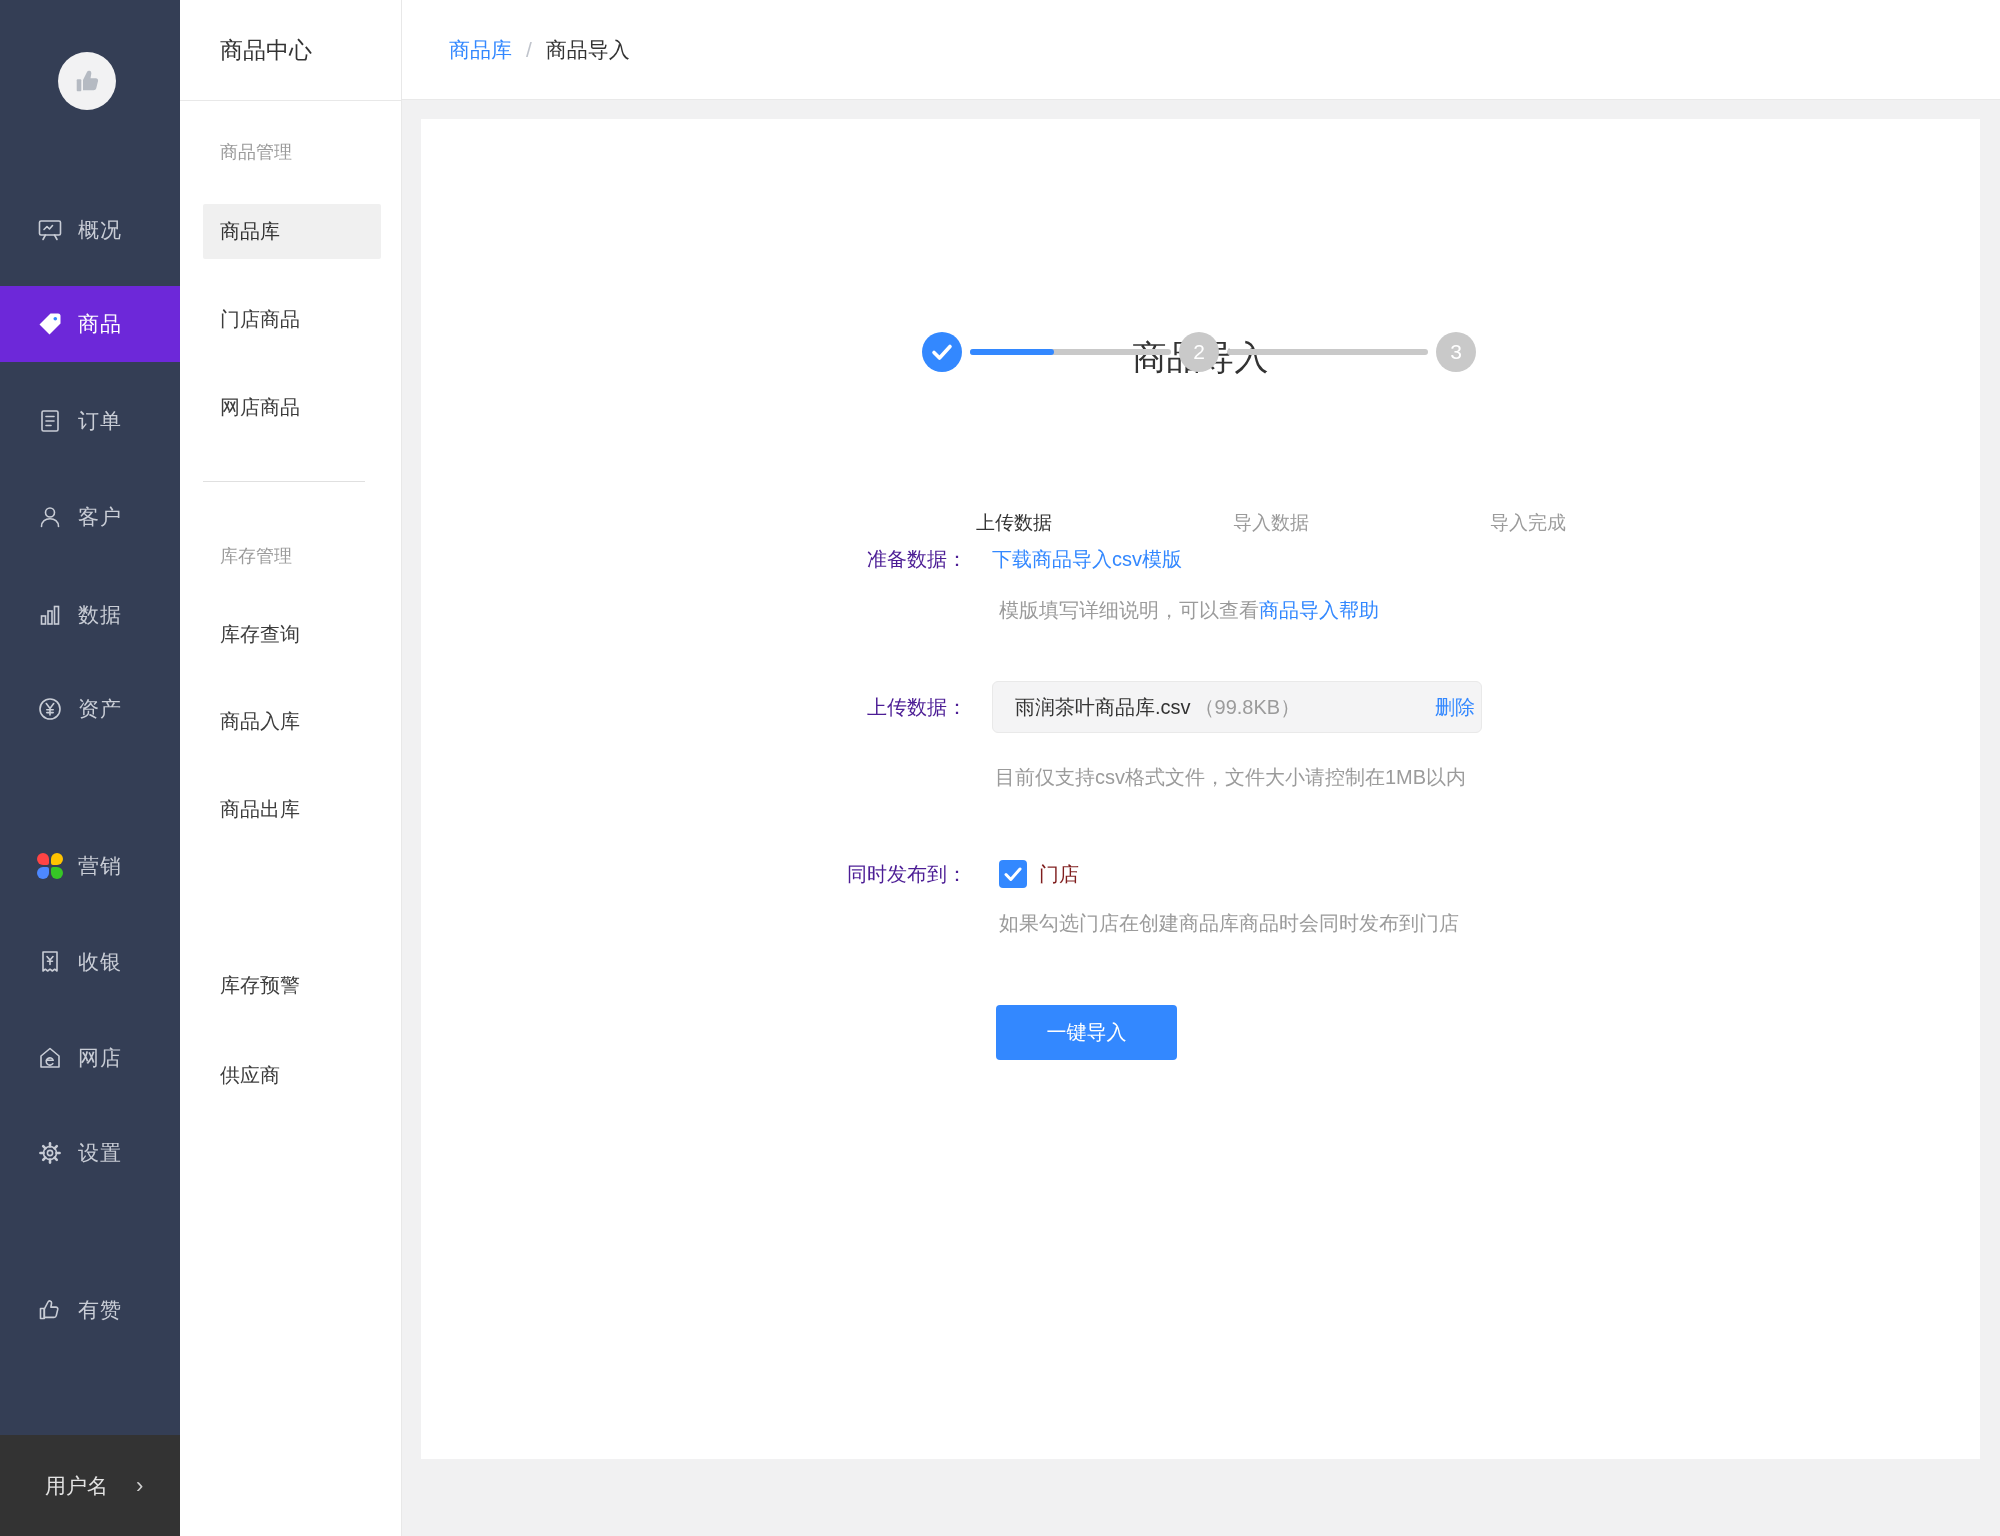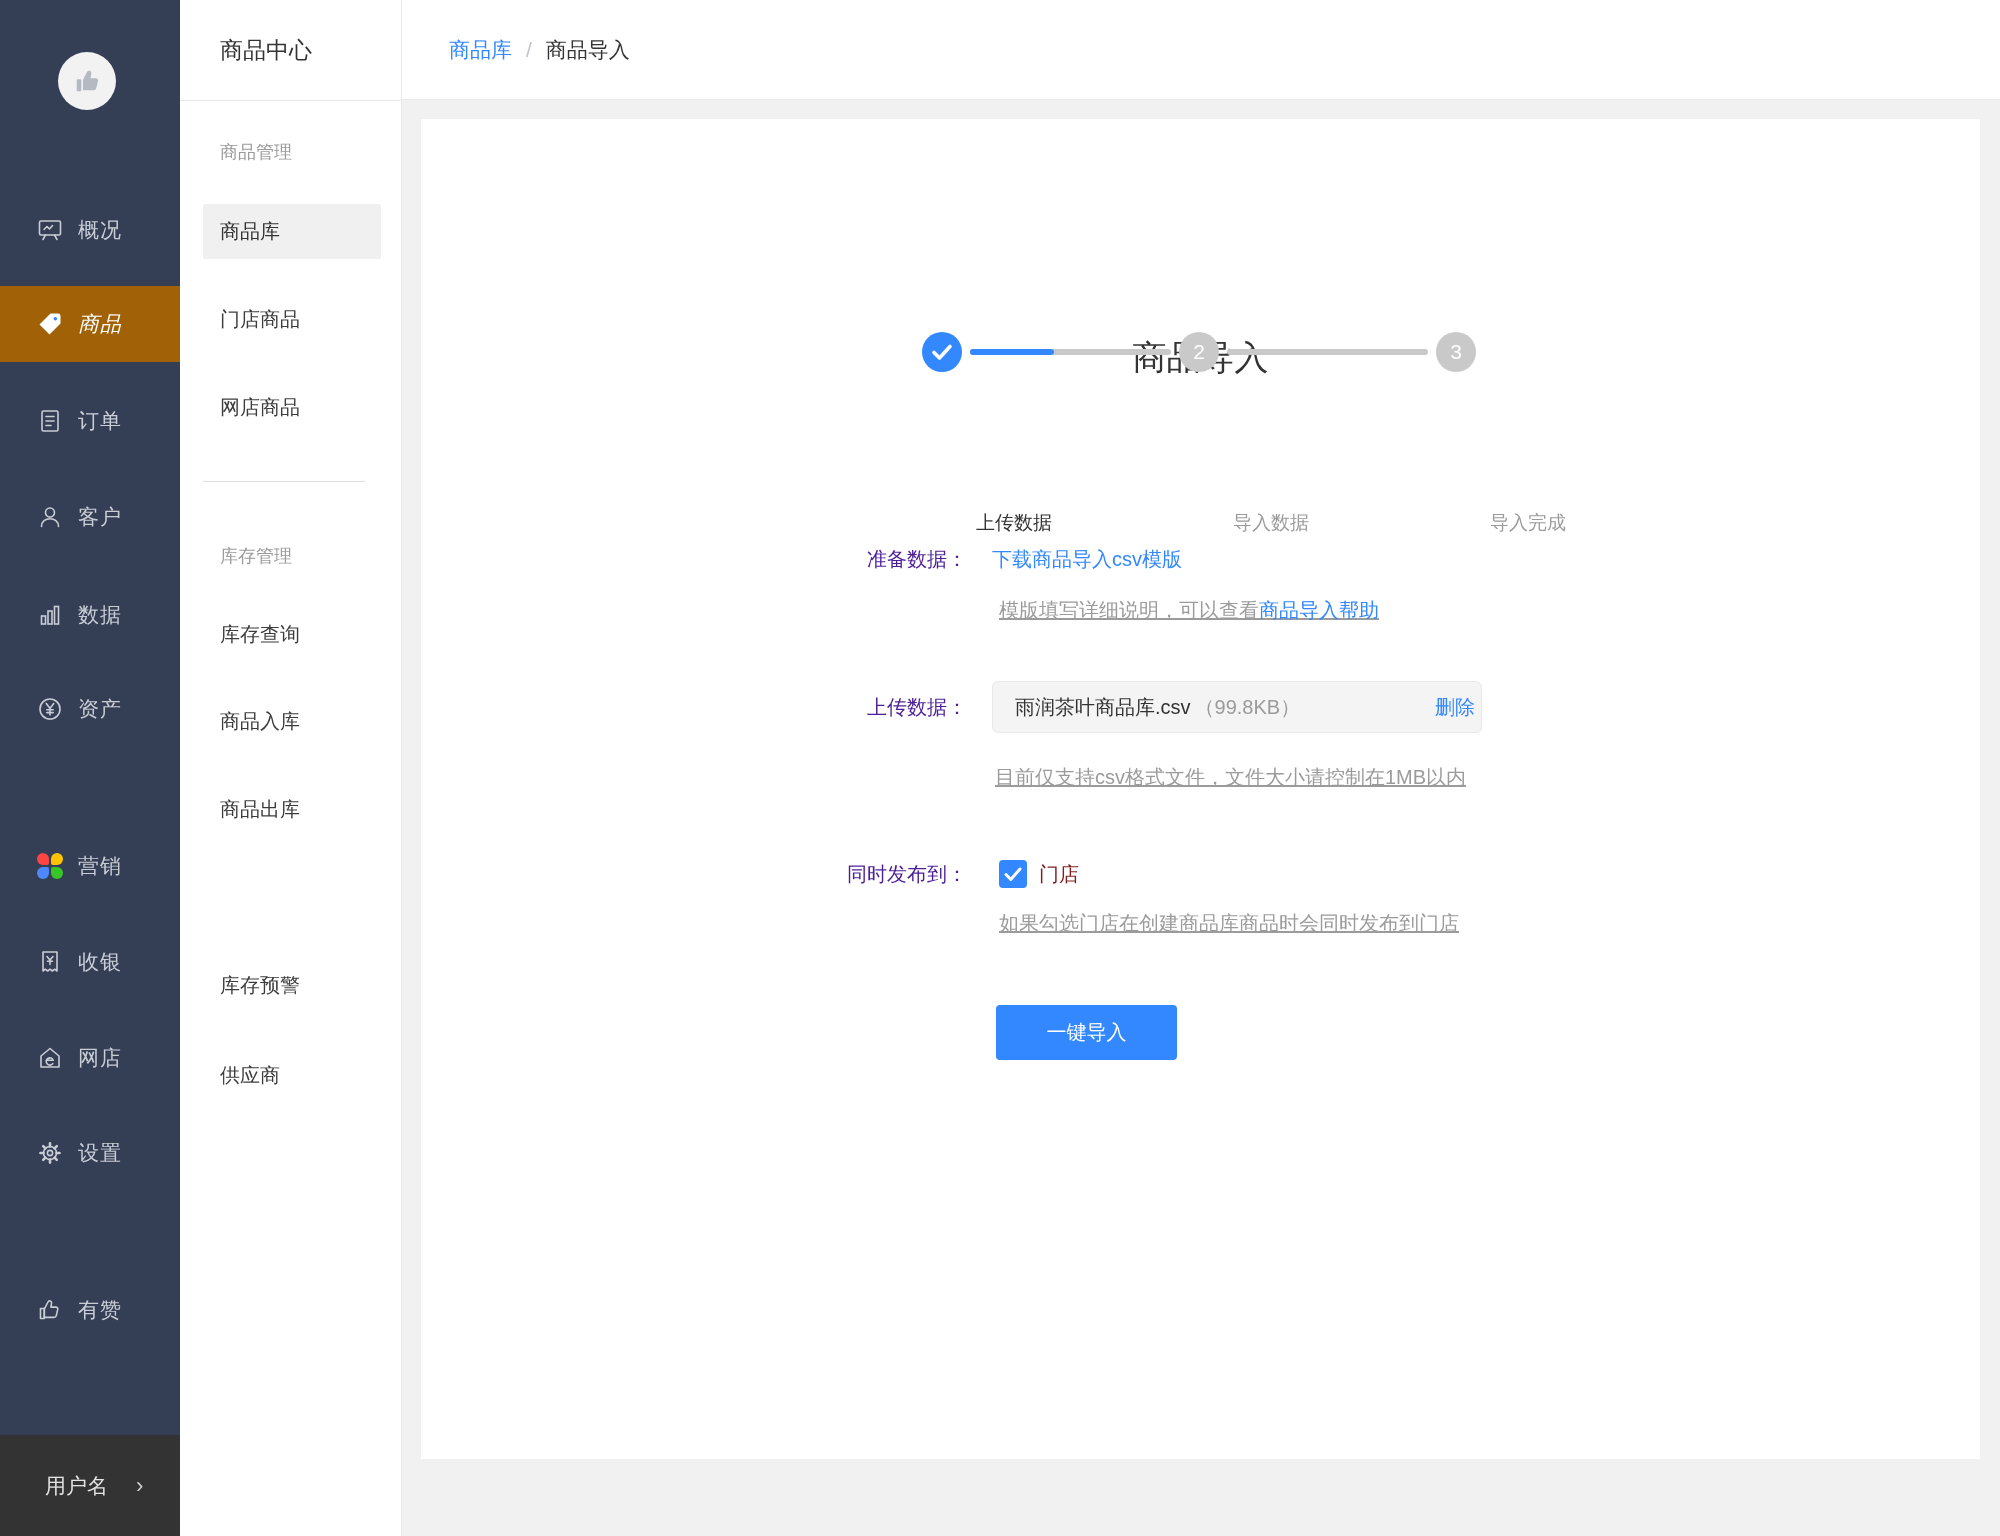--- a/index.html
+++ b/index.html
@@ -14,21 +14,21 @@
   .avatar {
     position:absolute; left:58px; top:52px; width:58px; height:58px; border-radius:50%;
     background:#f2f2f3; display:flex; align-items:center; justify-content:center;
   }
   .nav-item {
     position:absolute; left:0; width:196px; height:76px;
     display:flex; align-items:center; color:#c9cdd6; font-size:21px; cursor:pointer;
   }
   .nav-item .ic { margin-left:35px; width:30px; height:30px; display:flex; align-items:center; justify-content:center; flex:none; }
   .nav-item .lbl { margin-left:13px; letter-spacing:1px; white-space:nowrap; }
-  .nav-item.active { background:#a16207; color:#ffffff;font-style:italic; }
+  .nav-item.active { background:#6d28d9; color:#ffffff; }
   .clover { width:26px; height:26px; display:grid; grid-template-columns:12px 12px; grid-template-rows:12px 12px; gap:2px; }
   .clover i { display:block; }
   .clover .p1 { background:#ff4444; border-radius:50% 50% 2px 50%; }
   .clover .p2 { background:#ffc300; border-radius:50% 50% 50% 2px; }
   .clover .p3 { background:#4d88ff; border-radius:50% 2px 50% 50%; }
   .clover .p4 { background:#36c626; border-radius:2px 50% 50% 50%; }
   .user-strip {
     position:absolute; left:0; top:1435px; width:180px; height:101px; background:#333333;
     display:flex; align-items:center; color:#e3e3e3; font-size:21px; cursor:pointer;
   }
@@ -64,21 +64,21 @@
   .step-circle { position:absolute; width:40px; height:40px; border-radius:50%; top:213px; display:flex; align-items:center; justify-content:center; color:#fff; font-size:21px; }
   .step-done { background:#3388ff; }
   .step-pend { background:#c9c9c9; }
   .step-line { position:absolute; top:230px; height:6px; background:#c9c9c9; border-radius:3px; }
   .step-line .fill { position:absolute; left:0; top:0; height:6px; width:42%; background:#3388ff; border-radius:3px; }
   .step-label { position:absolute; top:391px; width:220px; text-align:right; font-size:19px; color:#9b9b9b; }
   .step-label.cur { color:#333; }
   
   .f-label { position:absolute; width:230px; left:316px; text-align:right; font-size:20px; color:#4c1d95; line-height:28px; white-space:nowrap; }
   .f-link { position:absolute; font-size:20px; color:#3388ff; line-height:28px; cursor:pointer; white-space:nowrap; }
-  .f-help { position:absolute; font-size:20px; color:#9b9b9b; line-height:28px; white-space:nowrap;text-decoration:underline; }
+  .f-help { position:absolute; font-size:20px; color:#9b9b9b; line-height:28px; white-space:nowrap; }
   .f-help .inline-link { color:#3388ff; cursor:pointer; }
   .file-box {
     position:absolute; left:571px; top:562px; width:490px; height:52px;
     background:#f4f4f5; border:1px solid #e9e9e9; border-radius:6px;
     display:flex; align-items:center; font-size:20px;
   }
   .file-name { margin-left:22px; color:#333; white-space:nowrap; }
   .file-size { margin-left:4px; color:#9b9b9b; white-space:nowrap; }
   .file-del { margin-left:auto; margin-right:6px; color:#3388ff; cursor:pointer; white-space:nowrap; }
   .checkbox {

